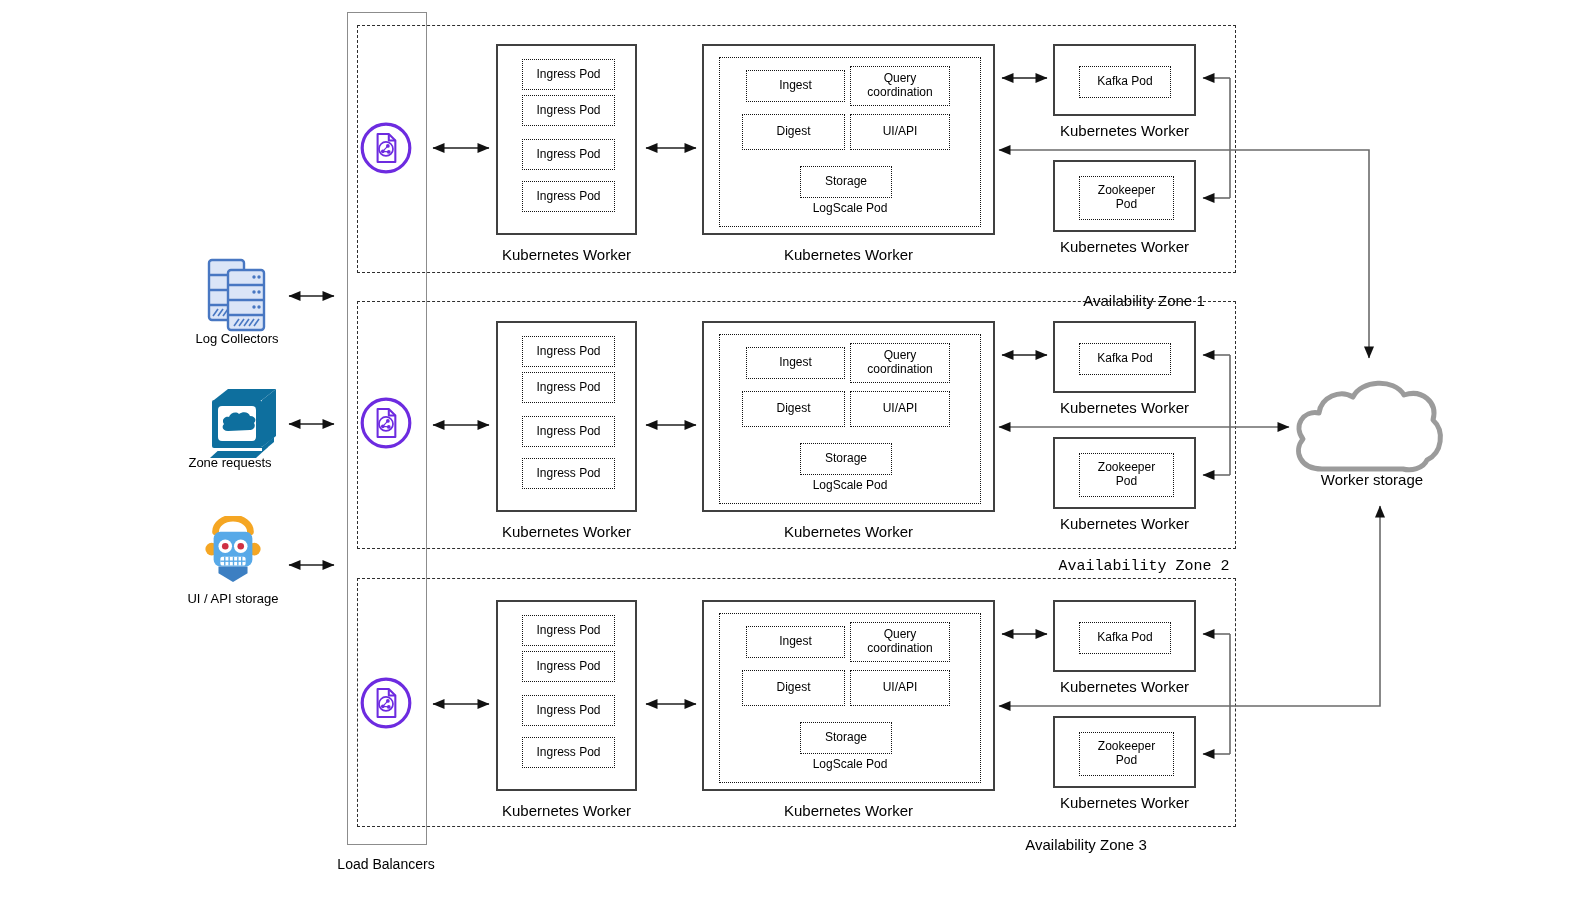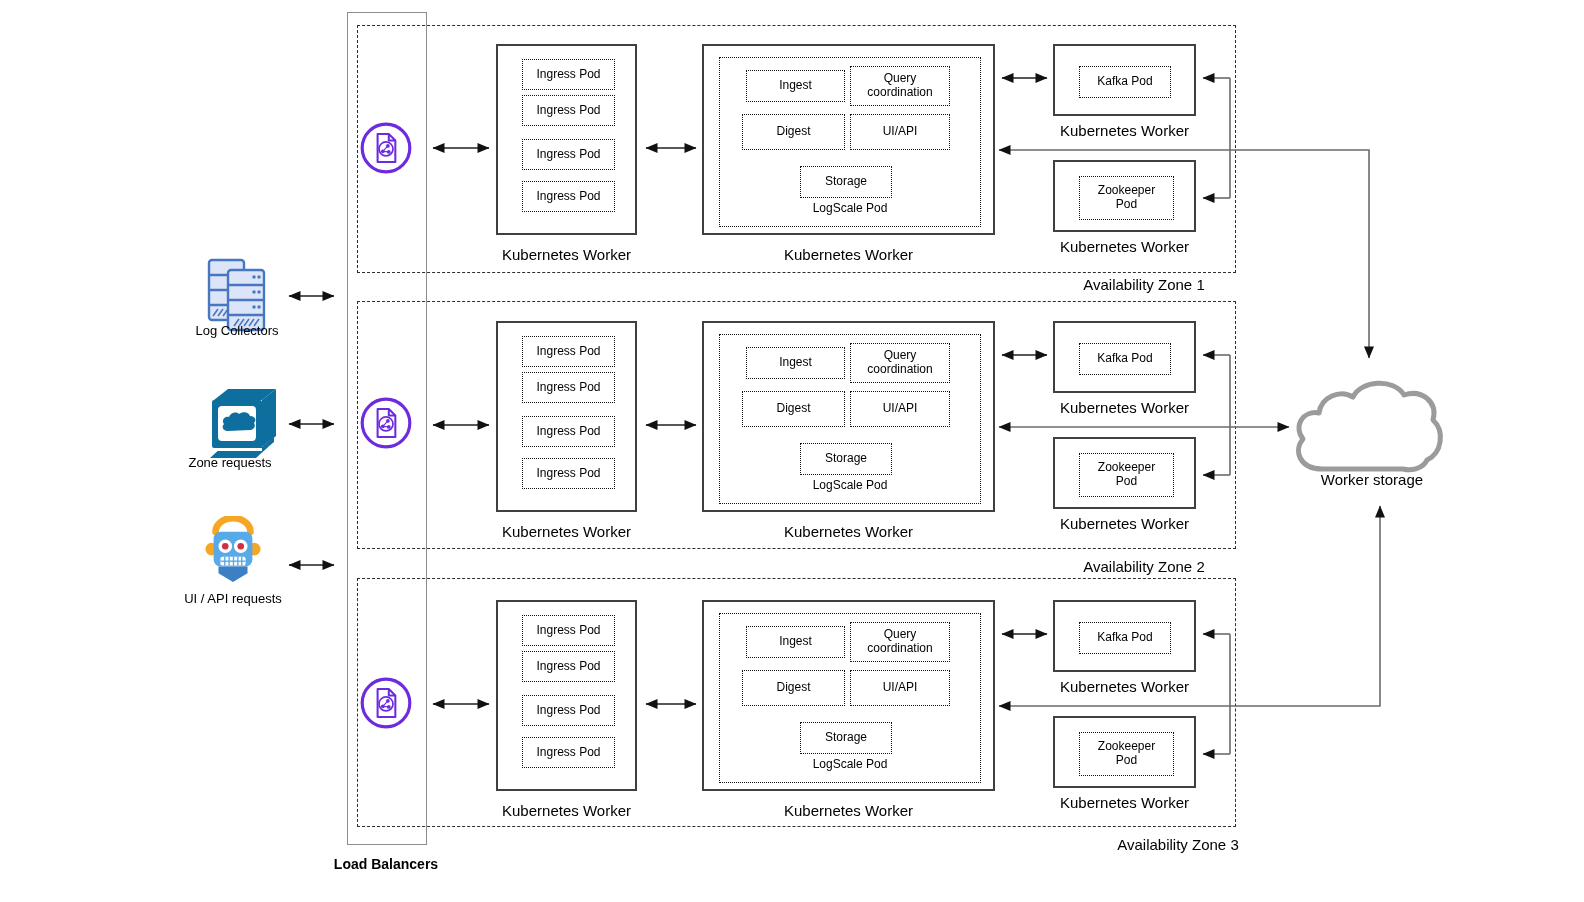--- a/index.html
+++ b/index.html
@@ -22,25 +22,25 @@
 <body>
 
 <div id="stage">
 
   <div class="lbbox" style="left:347px;top:12px;width:80px;height:833px;"></div>
 
   <div class="zone" style="left:357px;top:25px;width:879px;height:248px;"></div>
   <div class="zone" style="left:357px;top:301px;width:879px;height:248px;"></div>
   <div class="zone" style="left:357px;top:578px;width:879px;height:249px;"></div>
 
-  <div class="lbl" style="left:1054px;top:276px;width:180px;">Availability Zone 1</div>
-  <div class="lbl" style="left:1054px;top:558px;width:180px;">Availability Zone 2</div>
-  <div class="lbl" style="left:1088px;top:836px;width:180px;">Availability Zone 3</div>
-
-  <div class="lbl14" style="left:316px;top:856px;width:140px;font-weight:bold;">Load Balancers</div>
+  <div class="lbl" style="left:1054px;top:292px;width:180px;">Availability Zone 1</div>
+  <div class="lbl" style="left:1054px;top:558px;width:180px;font-family:Liberation Mono, monospace;">Availability Zone 2</div>
+  <div class="lbl" style="left:996px;top:836px;width:180px;">Availability Zone 3</div>
+
+  <div class="lbl14" style="left:316px;top:856px;width:140px;">Load Balancers</div>
 
   <div class="worker" style="left:496px;top:44px;width:141px;height:191px;">
     <div class="dotted" style="left:24px;top:13px;width:93px;height:31px;">
         <span>Ingress Pod</span>
       </div>
     <div class="dotted" style="left:24px;top:49px;width:93px;height:31px;">
         <span>Ingress Pod</span>
       </div>
     <div class="dotted" style="left:24px;top:93px;width:93px;height:31px;">
         <span>Ingress Pod</span>
@@ -217,21 +217,21 @@
       </g>
       <g stroke="#4877c2" stroke-width="1.6">
         <line x1="30" y1="68" x2="35" y2="61"></line>
           <line x1="35" y1="68" x2="40" y2="61"></line>
         <line x1="40" y1="68" x2="45" y2="61"></line>
           <line x1="45" y1="68" x2="50" y2="61"></line>
           <line x1="50" y1="68" x2="55" y2="61"></line>
       </g>
     </svg>
   </div>
-  <div class="lbl13" style="left:157px;top:324px;width:160px;">Log Collectors</div>
+  <div class="lbl13" style="left:157px;top:332px;width:160px;">Log Collectors</div>
 
   <div class="icon" style="left:204px;top:384px;">
     <svg width="78" height="76" viewBox="0 0 78 76">
       <g fill="#0e6f9e">
         <polygon points="10,16 58,16 72,5 24,5"></polygon>
         <polygon points="58,16 72,5 72,52 58,63"></polygon>
         <rect x="8" y="16" width="50" height="48" rx="2"></rect>
         <polygon points="58,63 70,53 70,58 58,68"></polygon>
         <polygon points="6,74 52,74 64,63 18,63"></polygon>
       </g>
@@ -257,21 +257,21 @@
         <line x1="23.5" y1="41" x2="23.5" y2="50"></line>
           <line x1="28" y1="41" x2="28" y2="50"></line>
         <line x1="32.5" y1="41" x2="32.5" y2="50"></line>
           <line x1="37" y1="41" x2="37" y2="50"></line>
         <line x1="41" y1="41" x2="41" y2="50"></line>
           <line x1="19" y1="45.5" x2="45" y2="45.5"></line>
       </g>
       <path d="M17,51 H47 V58 L32,67 L17,58 Z" fill="#3c7fc2"></path>
     </svg>
   </div>
-  <div class="lbl13" style="left:153px;top:592px;width:160px;">UI / API requests</div>
+  <div class="lbl13" style="left:153px;top:592px;width:160px;">UI / API storage</div>
 
   <div class="icon" style="left:358px;top:120px;">
     <svg width="56" height="56" viewBox="0 0 60 60">
       <circle cx="30" cy="30" r="25.5" fill="#ffffff" stroke="#6d2be0" stroke-width="3.4"></circle>
       <path d="M21,15 h12 l7,7 v23 h-19 z" fill="#ffffff" stroke="#6d2be0" stroke-width="2.2" stroke-linejoin="round"></path>
       <path d="M33,15 v7 h7" fill="none" stroke="#6d2be0" stroke-width="2.2" stroke-linejoin="round"></path>
       <circle cx="30" cy="31" r="7.5" fill="none" stroke="#6d2be0" stroke-width="1.8"></circle>
       <g fill="#6d2be0">
         <circle cx="26.6" cy="33.6" r="2"></circle>
           <circle cx="32" cy="27.8" r="2"></circle>

